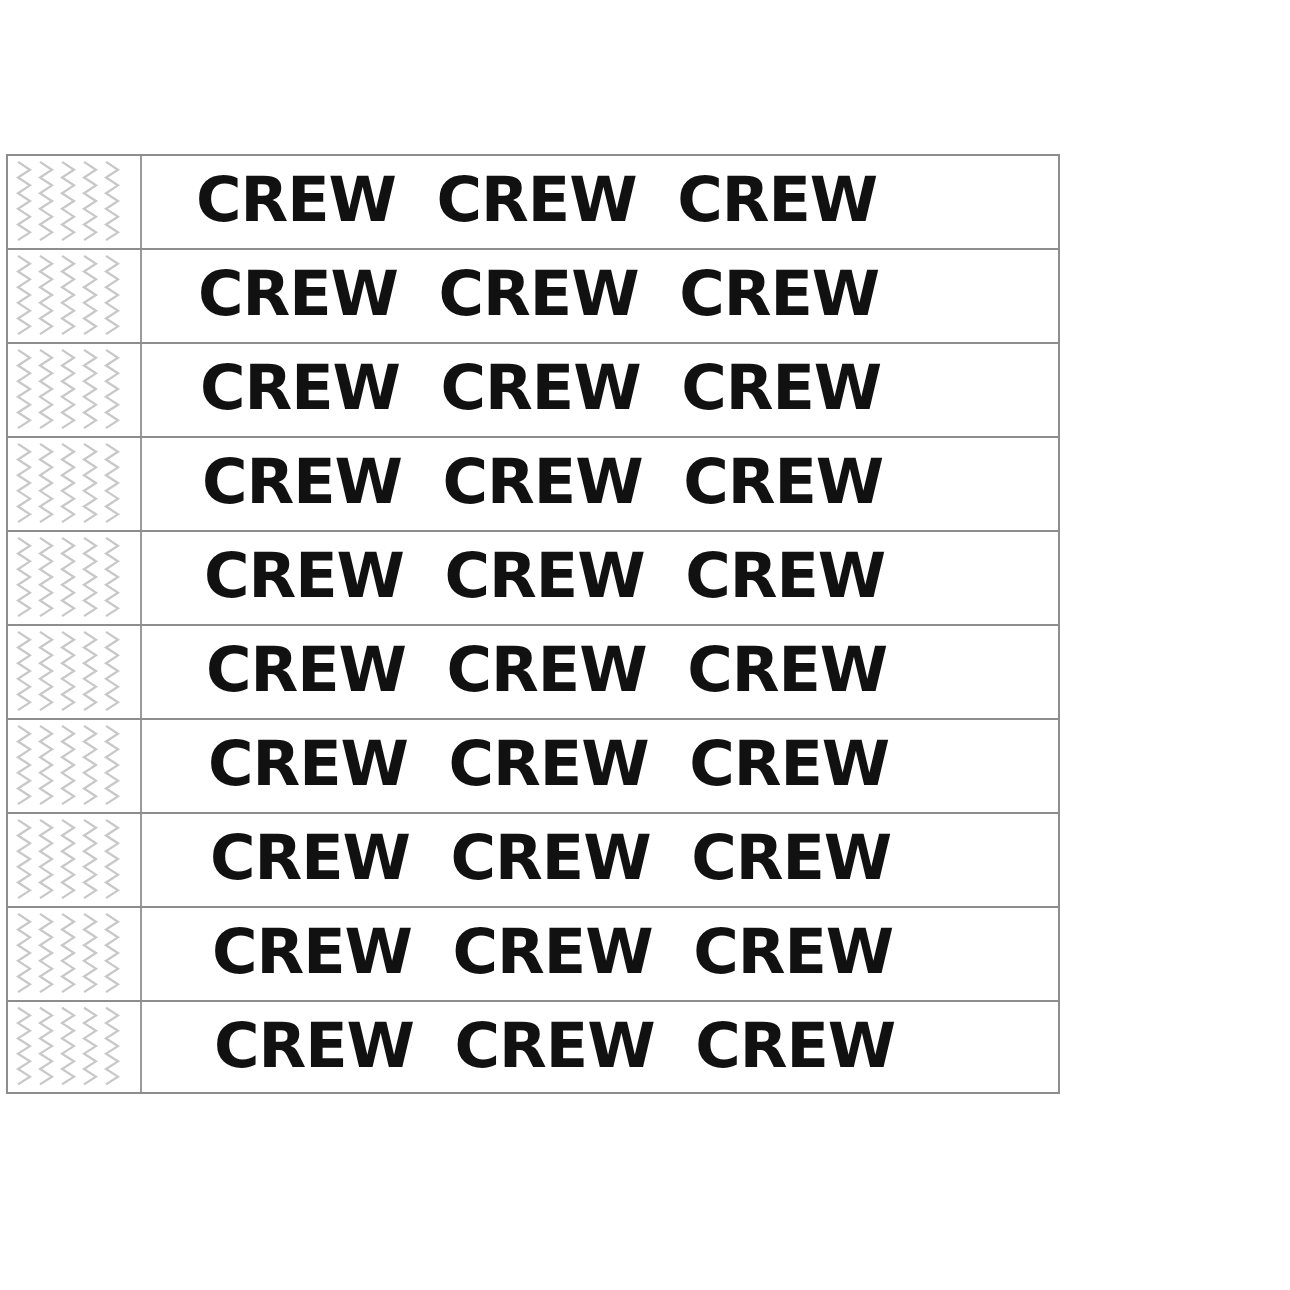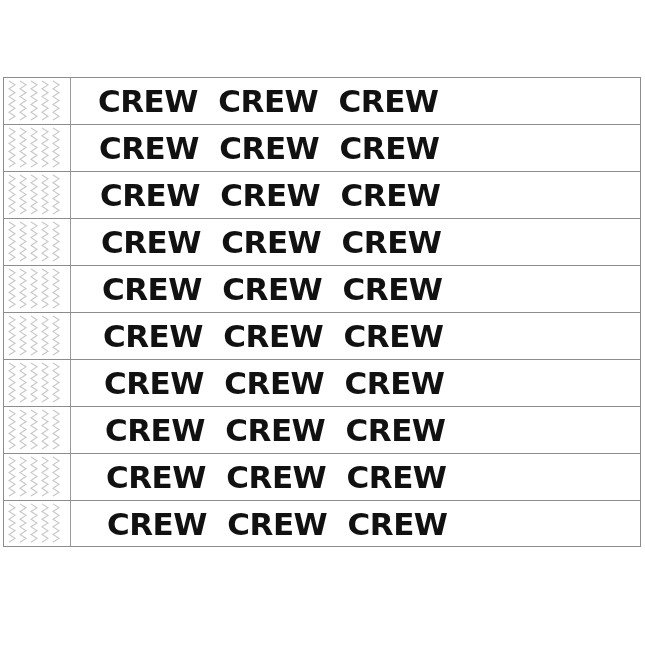--- a/index.html
+++ b/index.html
@@ -18,21 +18,21 @@
     position: relative;
     width: 645px;
     height: 645px;
     background: #ffffff;
   }
 
   #bands {
     position: absolute;
     left: 3px;
     top: 77px;
-    width: 638px;
+    width: 527px;
   }
 
   .band {
     position: relative;
     display: flex;
     align-items: stretch;
     height: 47px;
     background: #ffffff;
     border: 1px solid #8d8d8d;
     border-bottom: none;

